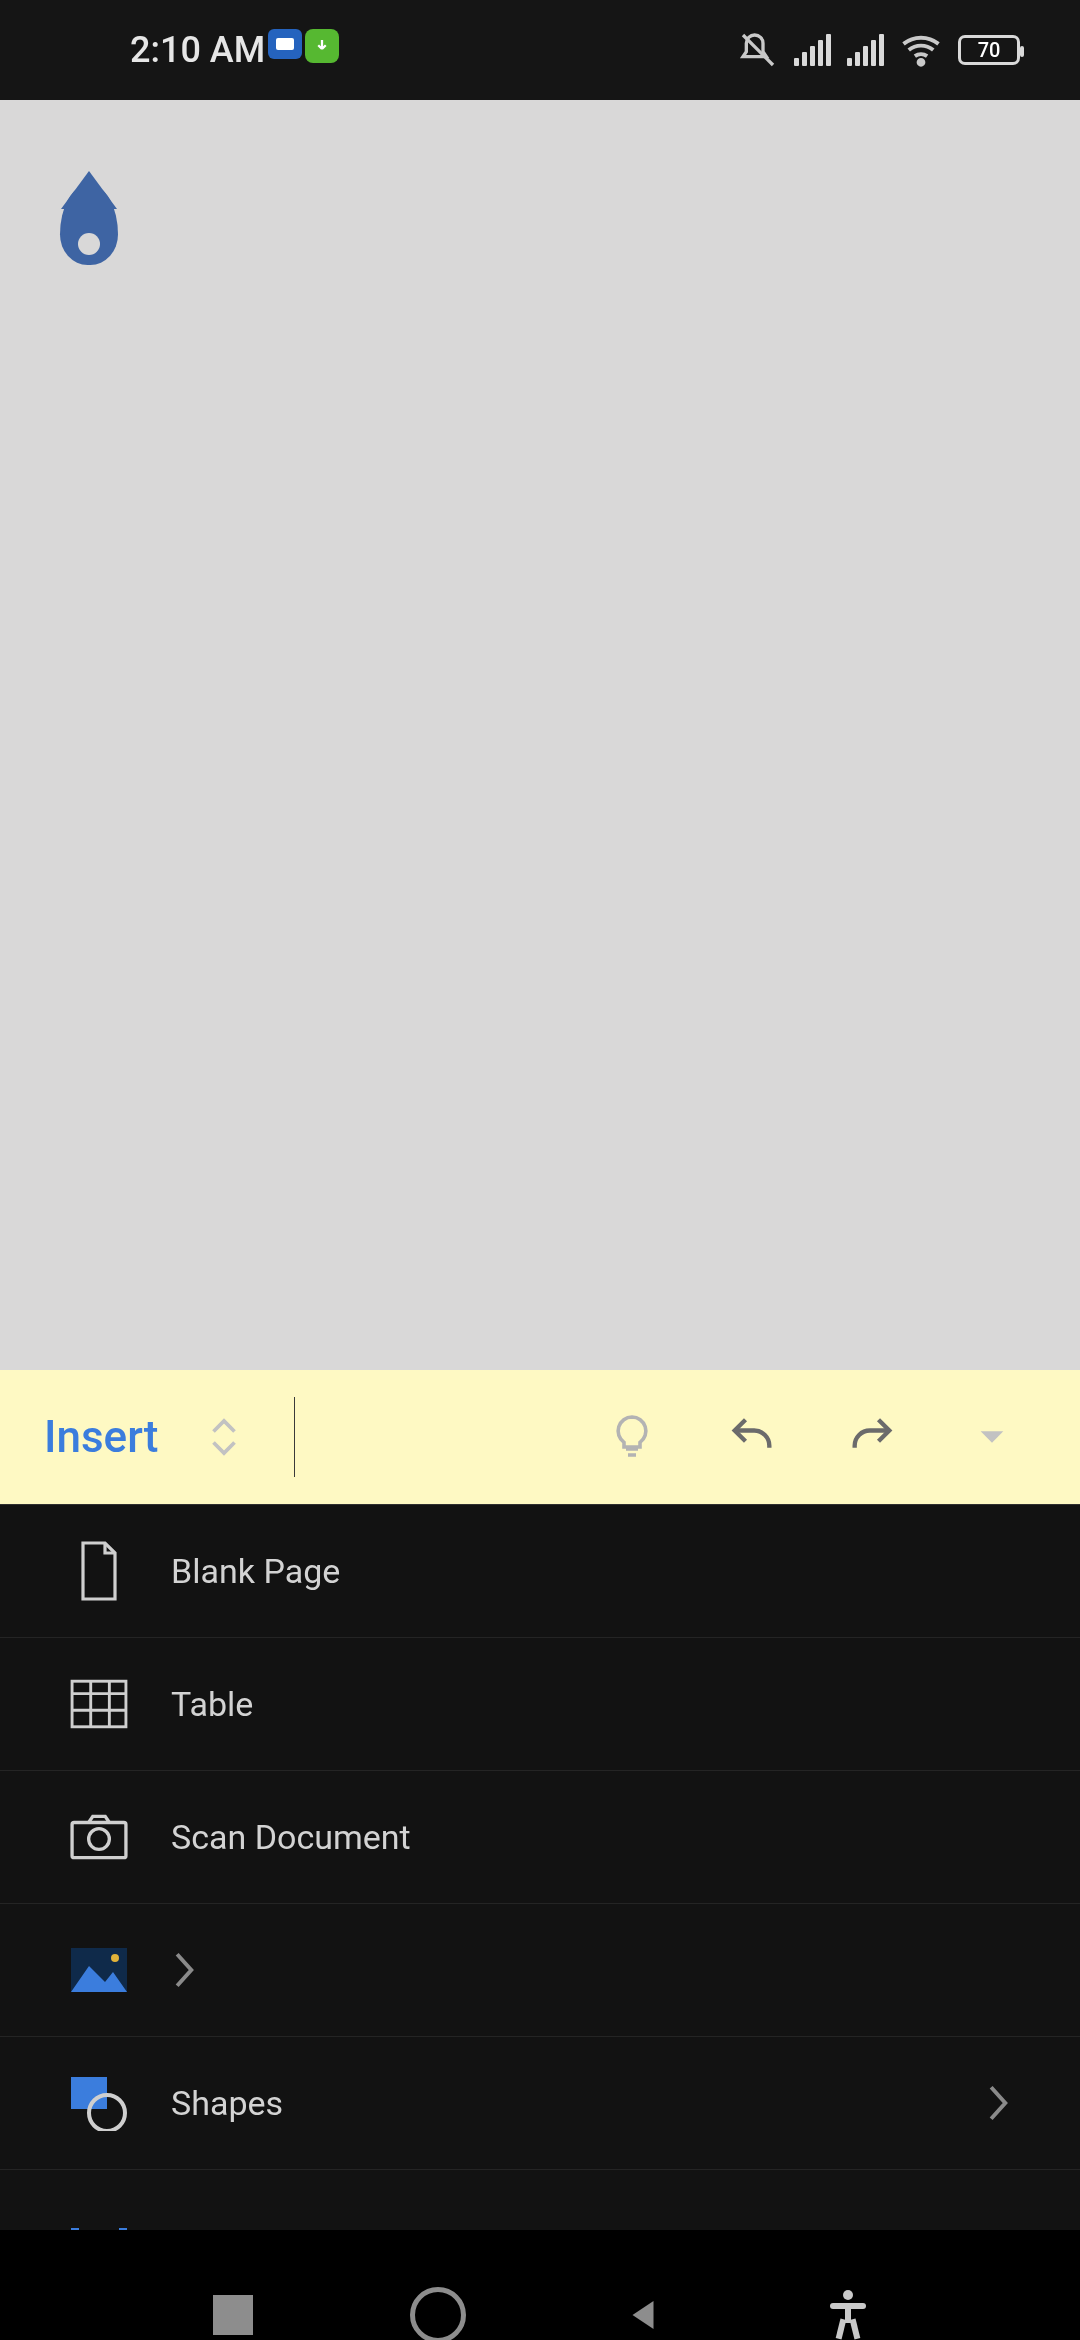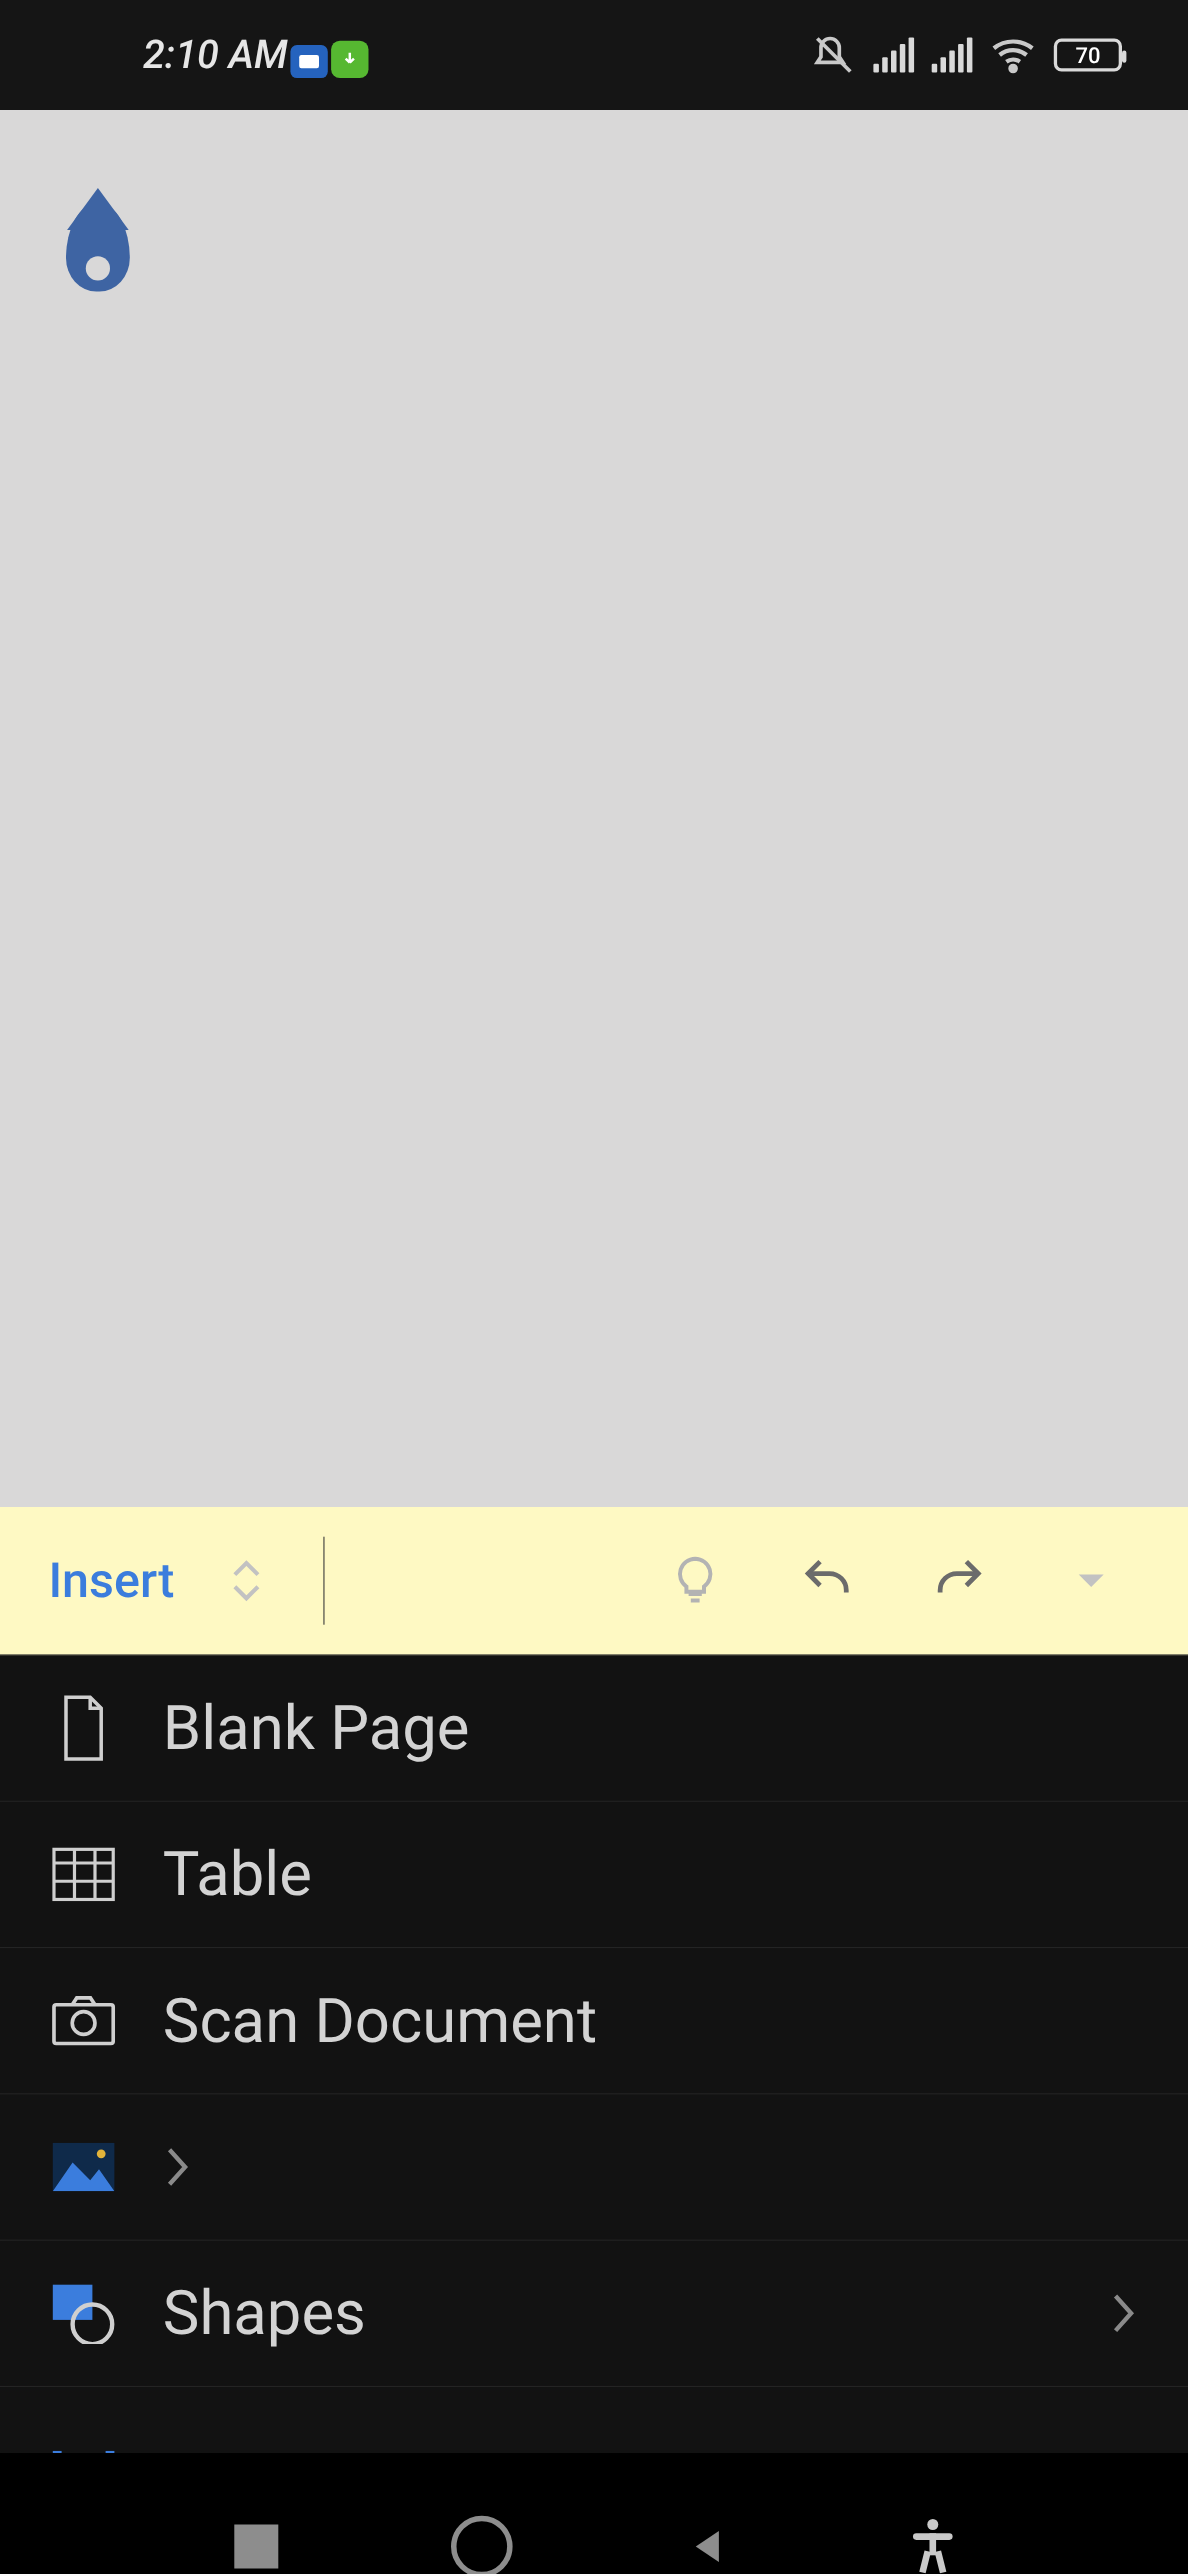--- a/index.html
+++ b/index.html
@@ -10,21 +10,21 @@
     height: 100px;
     background: #151515;
     display: flex;
     align-items: center;
     justify-content: space-between;
     padding: 0 60px 0 130px;
     color: #e6e6e6;
     font-size: 36px;
     font-weight: 500;
   }
-  .status-left { display: flex; align-items: flex-end; gap: 3px; font-style: italic; }
+  .status-left { display: flex; align-items: flex-start; gap: 3px; }
   .status-right { display: flex; align-items: center; gap: 16px; }
   .msg-icon {
     width: 34px; height: 30px; background: #2563be; border-radius: 6px;
     display: flex; align-items: center; justify-content: center;
   }
   .msg-icon::after { content: ""; display: block; width: 18px; height: 12px; background: #fff; border-radius: 2px; }
   .dl-icon {
     width: 34px; height: 34px; background: #56b831; border-radius: 8px;
     display: flex; align-items: center; justify-content: center;
   }
@@ -99,24 +99,24 @@
     width: 120px; height: 100%;
     display: flex; align-items: center; justify-content: center;
   }
 
   
   .insert-list { background: #121212; }
   .insert-item {
     height: 133px;
     display: flex;
     align-items: center;
-    padding: 0 44px;
+    padding: 0 67px;
     border-bottom: 1px solid #242424;
     color: #d3d3d3;
-    font-size: 56px;
+    font-size: 34px;
   }
   .insert-item.cutoff { height: 60px; overflow: hidden; border-bottom: none; align-items:flex-start; padding-top:36px; }
   .ins-icon {
     width: 64px; height: 64px;
     display: flex; align-items: center; justify-content: center;
     margin-right: 40px;
     flex-shrink: 0;
   }
   .ins-label { flex: 1; }
   .chev-right { color: #888; }

